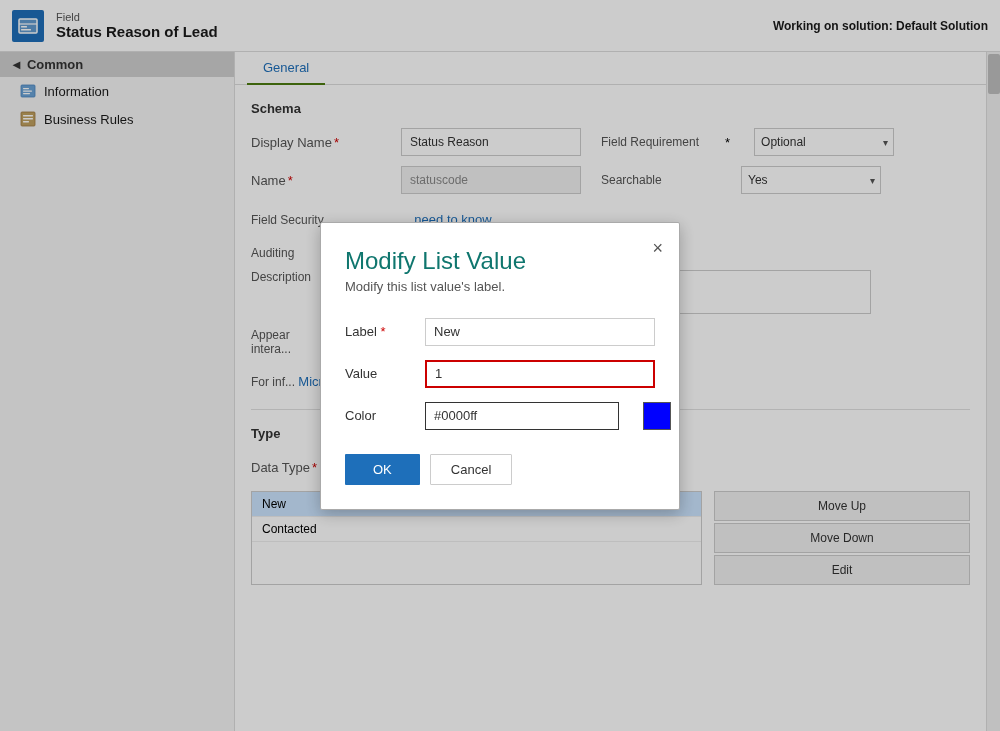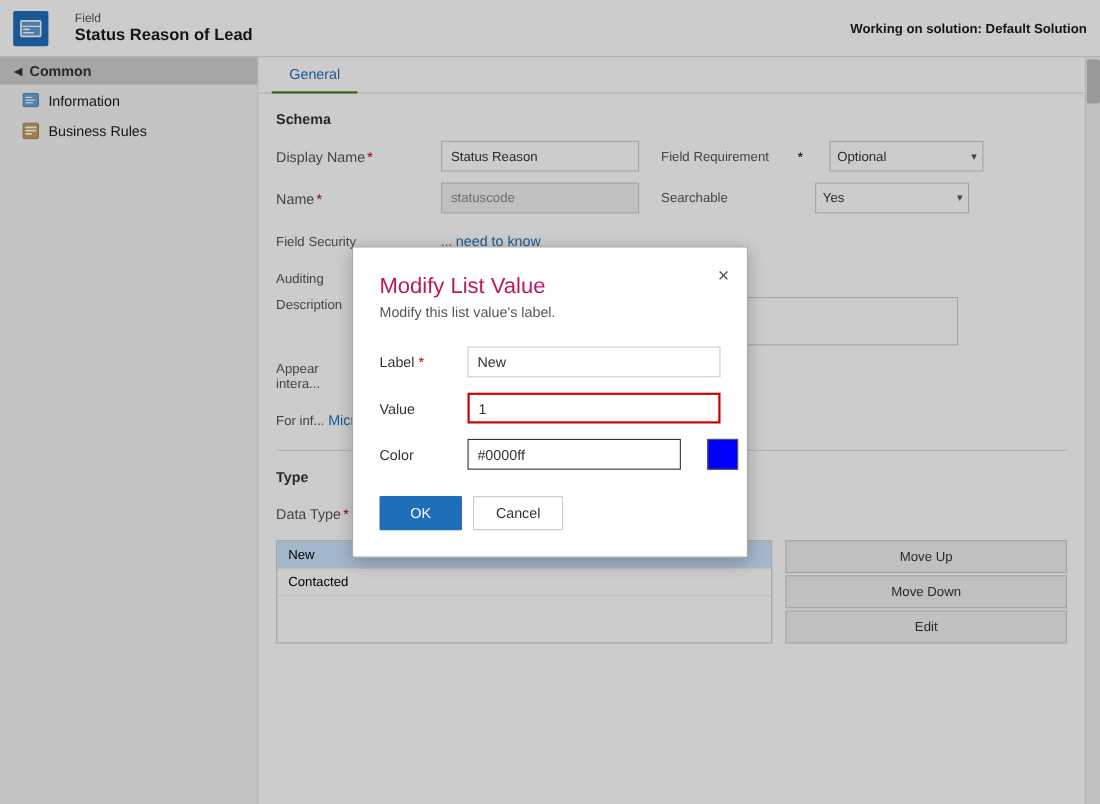--- a/index.html
+++ b/index.html
@@ -1,20 +1,20 @@
 <!DOCTYPE html>
 <html><head>
   <meta charset="utf-8">
   <style>
     * { box-sizing: border-box; margin: 0; padding: 0; font-family: 'Segoe UI', Arial, sans-serif; font-size: 13px; }
     body { width: 1000px; height: 731px; overflow: hidden; background: #f0f0f0; display: flex; flex-direction: column; }
 
     
     .header { background: #fff; border-bottom: 1px solid #ddd; padding: 6px 12px; display: flex; align-items: center; justify-content: space-between; min-height: 52px; }
-    .header-left { display: flex; align-items: center; gap: 24px; }
+    .header-left { display: flex; align-items: center; gap: 12px; }
     .header-icon { width: 32px; height: 32px; background: #1e6fba; border-radius: 2px; display: flex; align-items: center; justify-content: center; }
     .header-icon svg { width: 22px; height: 22px; }
     .header-titles { display: flex; flex-direction: column; }
     .header-field-label { font-size: 11px; color: #555; font-weight: normal; }
     .header-title { font-size: 15px; font-weight: 600; color: #1a1a1a; }
     .header-right { font-size: 12px; font-weight: 600; color: #1a1a1a; }
 
     
     .main-container { display: flex; flex: 1; overflow: hidden; }
 
@@ -49,21 +49,21 @@
     .status-table-cell { flex: 1; padding: 5px 10px; font-size: 12px; border-bottom: 1px solid #eee; }
     .status-table-row.selected .status-table-cell { background: #cce5ff; }
     .move-buttons { display: flex; flex-direction: column; gap: 2px; margin-left: 8px; }
     .move-btn { width: 256px; height: 30px; background: #f0f0f0; border: 1px solid #ccc; font-size: 12px; cursor: pointer; text-align: center; color: #333; }
     .scrollbar-track { width: 14px; background: #f0f0f0; border-left: 1px solid #ddd; display: flex; flex-direction: column; }
     .scrollbar-thumb { width: 12px; height: 40px; background: #c0c0c0; margin: 2px auto; border-radius: 2px; }
 
     
     .overlay { position: fixed; top: 0; left: 0; width: 100%; height: 100%; background: rgba(0,0,0,0.2); display: flex; align-items: center; justify-content: center; z-index: 100; }
     .dialog { background: #fff; border: 1px solid #aaa; box-shadow: 0 4px 16px rgba(0,0,0,0.25); width: 360px; padding: 24px; position: relative; border-radius: 2px; }
-    .dialog-title { font-size: 20px; font-weight: 400; color: #be185d; margin-bottom: 4px; }
+    .dialog-title { font-size: 24px; font-weight: 400; color: #0f766e; margin-bottom: 4px; }
     .dialog-subtitle { font-size: 13px; color: #555; margin-bottom: 24px; }
     .dialog-close { position: absolute; top: 16px; right: 16px; font-size: 18px; cursor: pointer; color: #555; background: none; border: none; line-height: 1; }
     .dialog-field { margin-bottom: 14px; display: flex; align-items: center; }
     .dialog-label { width: 80px; font-size: 13px; color: #333; flex-shrink: 0; }
     .dialog-input { flex: 1; height: 28px; border: 1px solid #ccc; padding: 0 8px; font-size: 13px; color: #333; }
     .dialog-input.highlighted { border: 2px solid #c00; }
     .dialog-color-row { display: flex; align-items: center; gap: 24px; }
     .dialog-color-input { flex: 1; height: 28px; border: 1px solid #333; padding: 0 8px; font-size: 13px; color: #333; }
     .color-swatch { width: 28px; height: 28px; background: #0000ff; border: 1px solid #555; flex-shrink: 0; }
     .dialog-buttons { display: flex; gap: 10px; margin-top: 24px; justify-content: flex-start; }

